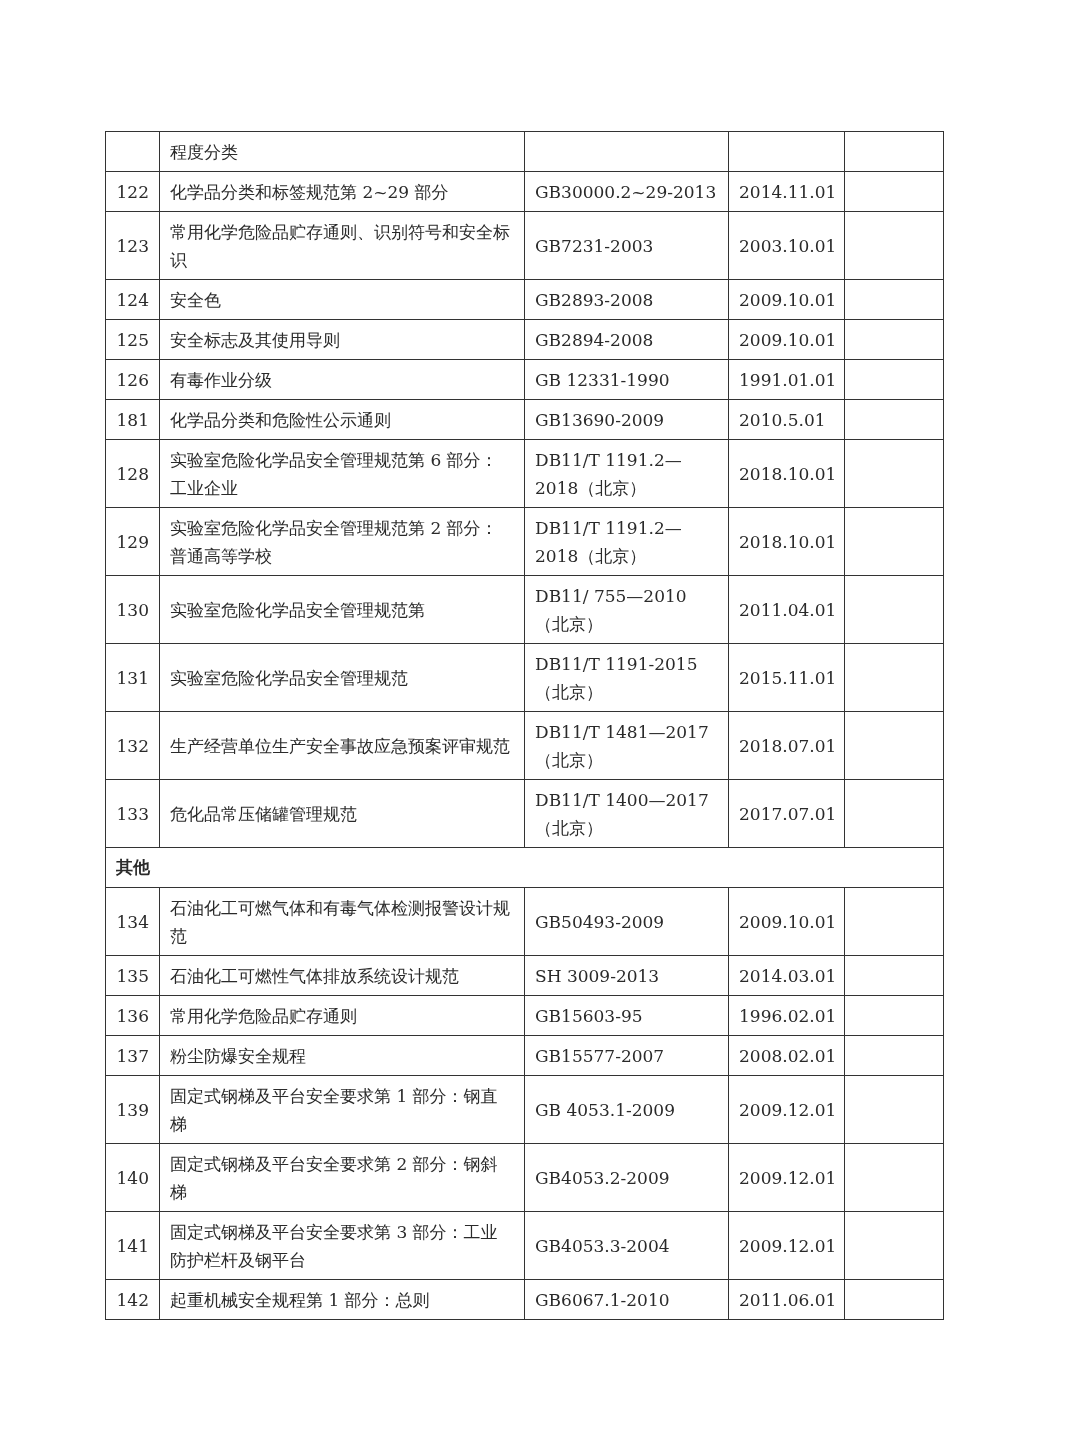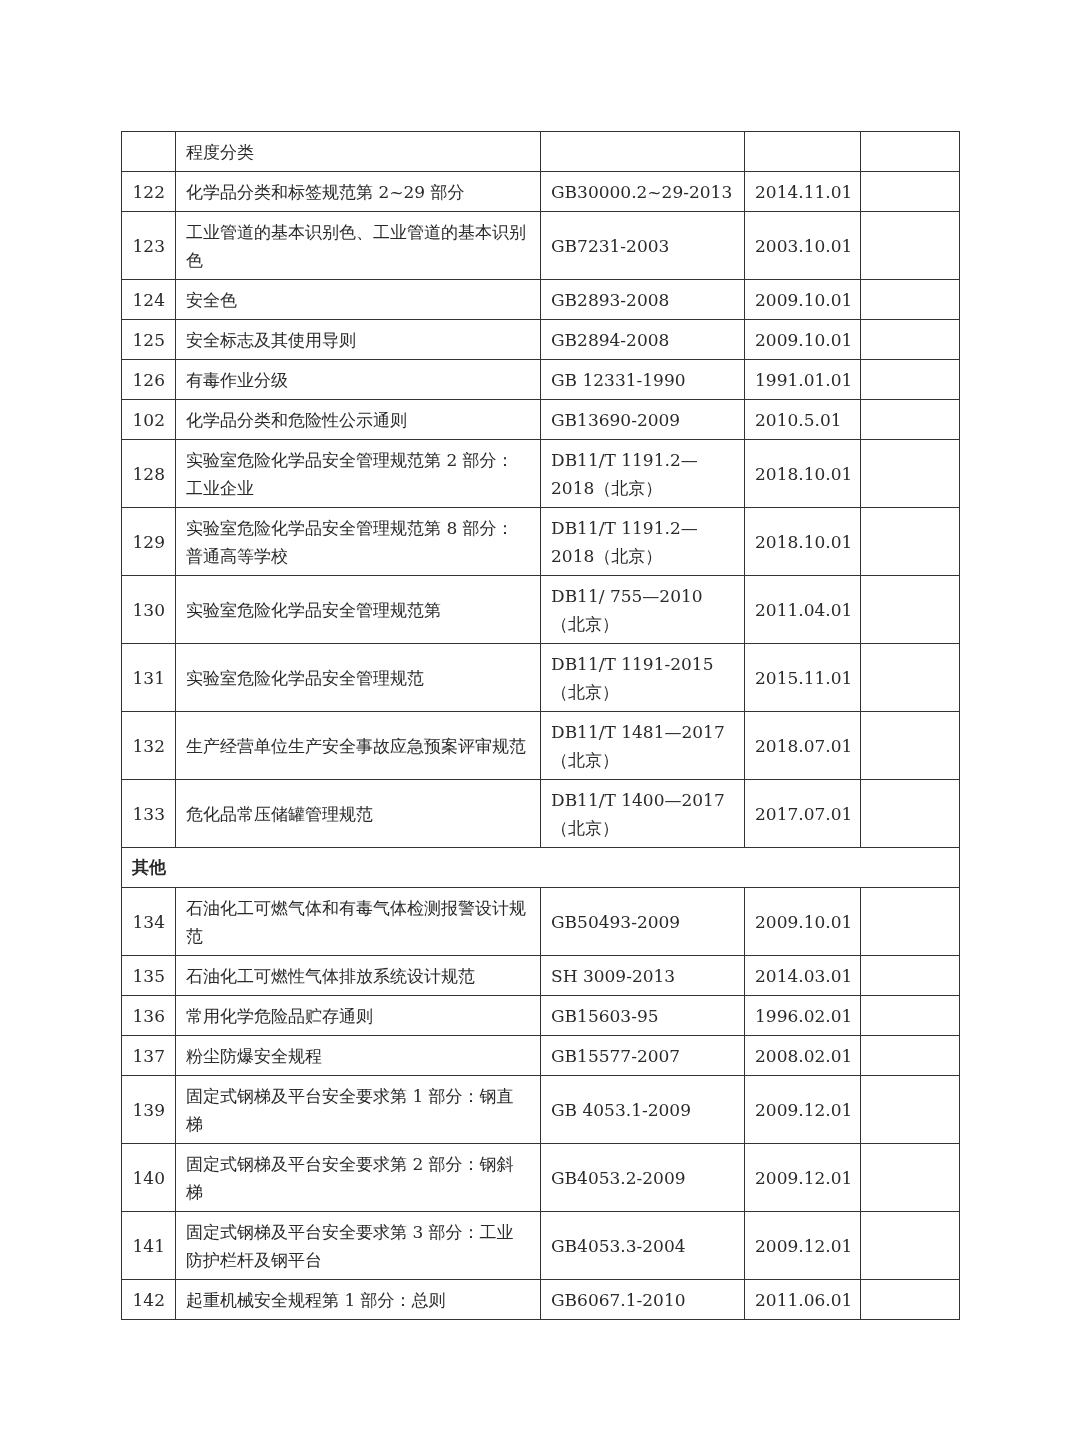--- a/index.html
+++ b/index.html
@@ -1,18 +1,18 @@
 <!DOCTYPE html>
 <html><head>
 <meta charset="utf-8">
 <style>
   html, body { margin:0; padding:0; background:#ffffff; }
   body { width:1080px; height:1437px; position:relative; overflow:hidden;
          font-family:"DejaVu Serif","Liberation Serif",serif; color:#2a2a2a; }
-  table.std { position:absolute; left:121px; top:131px; border-collapse:collapse;
+  table.std { position:absolute; left:105px; top:131px; border-collapse:collapse;
               table-layout:fixed; width:838px; }
   table.std td { border:1.5px solid #333; padding:0 10px; font-size:17px; line-height:28px;
                  vertical-align:middle; }
   col.c-no { width:54px; }
   col.c-name { width:365px; }
   col.c-code { width:204px; }
   col.c-date { width:116px; }
   col.c-note { width:99px; }
   td.no { text-align:right; padding:0; }
   td.code, td.date { padding-left:8px; }
@@ -39,21 +39,21 @@
       </tr>
       <tr style="height: 40px;">
         <td class="no">122</td>
         <td class="name">化学品分类和标签规范第 2~29 部分</td>
         <td class="code">GB30000.2~29-2013</td>
         <td class="date">2014.11.01</td>
         <td class="note"></td>
       </tr>
       <tr style="height: 68px;">
         <td class="no">123</td>
-        <td class="name">工业管道的基本识别色、工业管道的基本识别色</td>
+        <td class="name">常用化学危险品贮存通则、识别符号和安全标识</td>
         <td class="code">GB7231-2003</td>
         <td class="date">2003.10.01</td>
         <td class="note"></td>
       </tr>
       <tr style="height: 40px;">
         <td class="no">124</td>
         <td class="name">安全色</td>
         <td class="code">GB2893-2008</td>
         <td class="date">2009.10.01</td>
         <td class="note"></td>
@@ -66,36 +66,36 @@
         <td class="note"></td>
       </tr>
       <tr style="height: 40px;">
         <td class="no">126</td>
         <td class="name">有毒作业分级</td>
         <td class="code">GB 12331-1990</td>
         <td class="date">1991.01.01</td>
         <td class="note"></td>
       </tr>
       <tr style="height: 40px;">
-        <td class="no">102</td>
+        <td class="no">181</td>
         <td class="name">化学品分类和危险性公示通则</td>
         <td class="code">GB13690-2009</td>
         <td class="date">2010.5.01</td>
         <td class="note"></td>
       </tr>
       <tr style="height: 68px;">
         <td class="no">128</td>
-        <td class="name">实验室危险化学品安全管理规范第 2 部分：工业企业</td>
+        <td class="name">实验室危险化学品安全管理规范第 6 部分：工业企业</td>
         <td class="code">DB11/T  1191.2—2018（北京）</td>
         <td class="date">2018.10.01</td>
         <td class="note"></td>
       </tr>
       <tr style="height: 68px;">
         <td class="no">129</td>
-        <td class="name">实验室危险化学品安全管理规范第 8 部分：普通高等学校</td>
+        <td class="name">实验室危险化学品安全管理规范第 2 部分：普通高等学校</td>
         <td class="code">DB11/T  1191.2—2018（北京）</td>
         <td class="date">2018.10.01</td>
         <td class="note"></td>
       </tr>
       <tr style="height: 68px;">
         <td class="no">130</td>
         <td class="name">实验室危险化学品安全管理规范第</td>
         <td class="code">DB11/ 755—2010（北京）</td>
         <td class="date">2011.04.01</td>
         <td class="note"></td>

